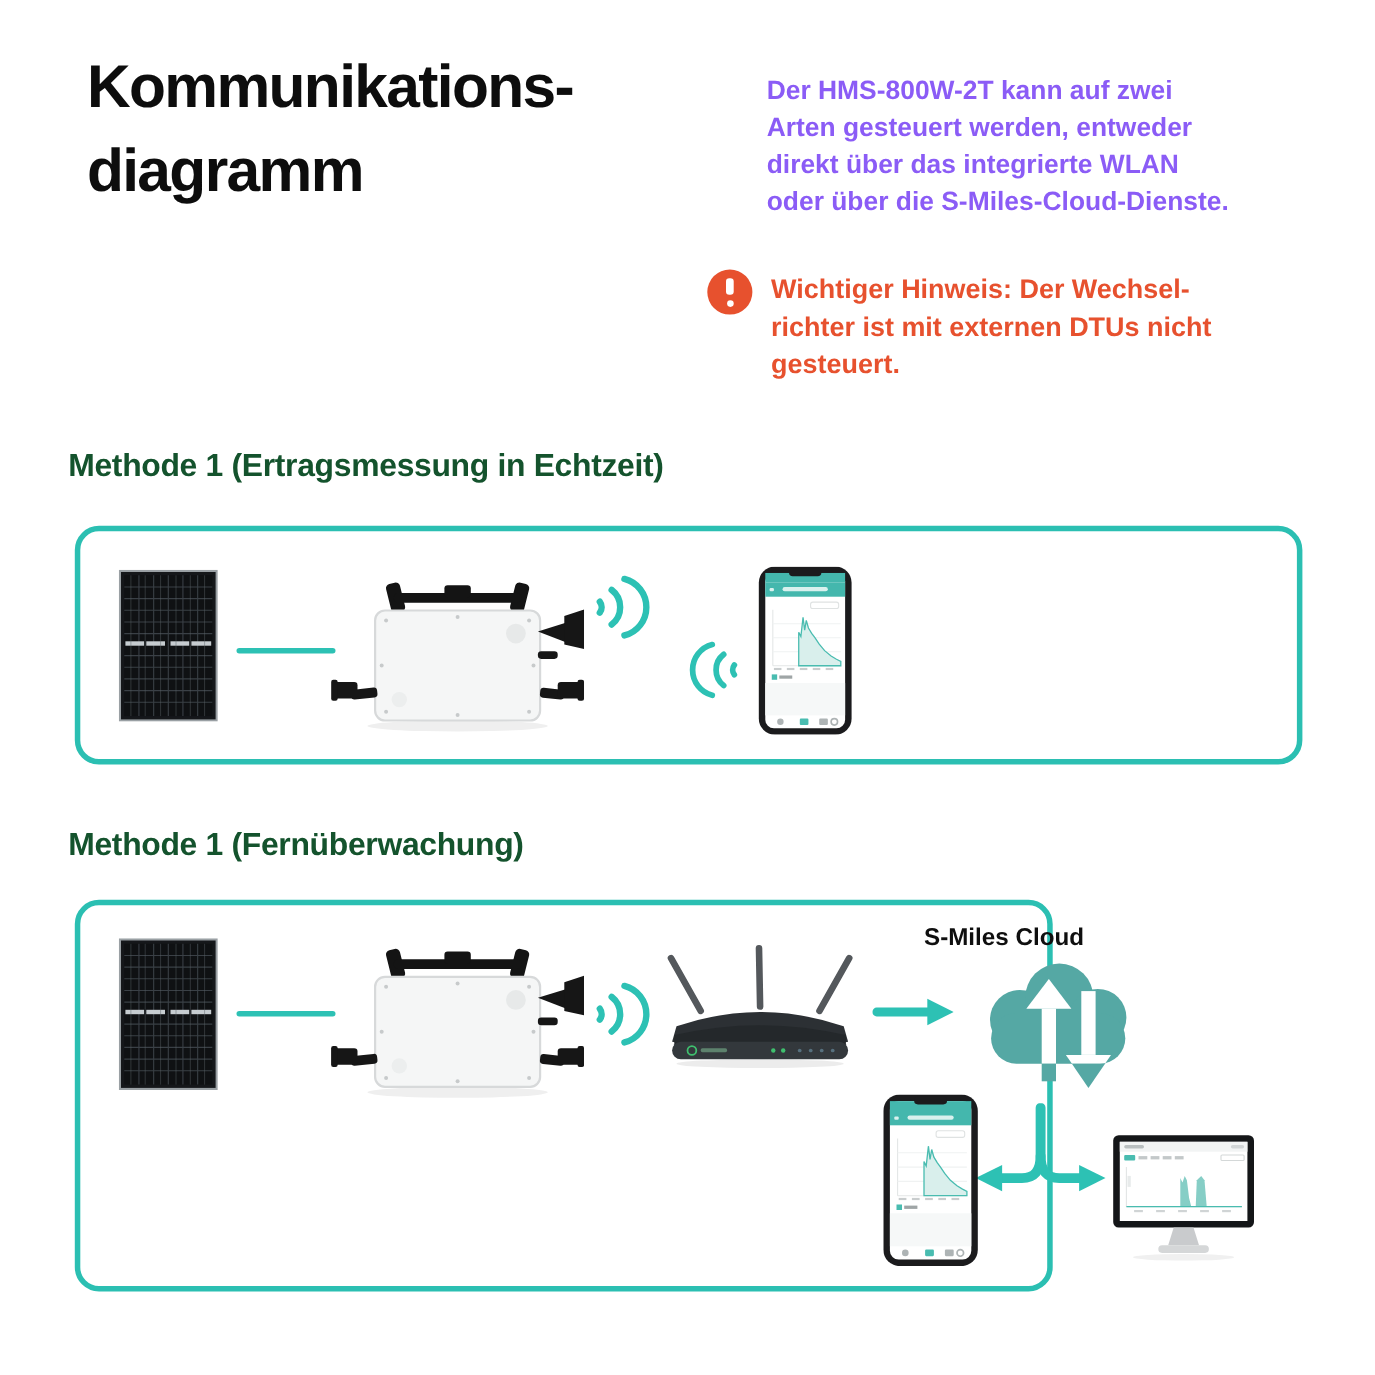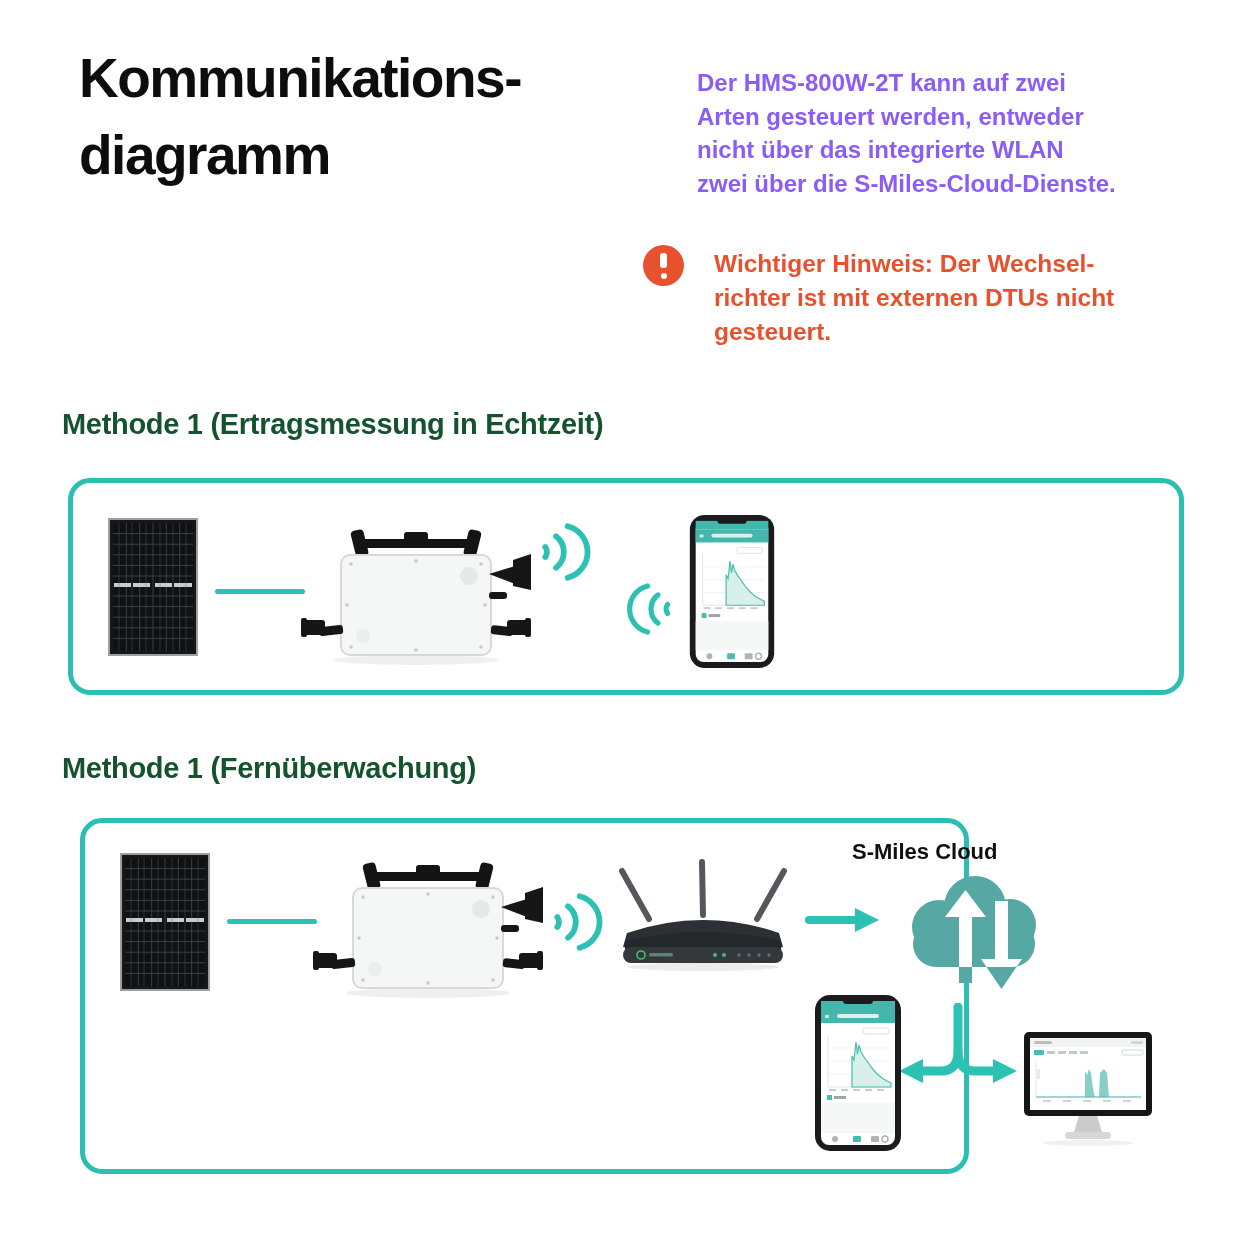--- a/index.html
+++ b/index.html
@@ -11,39 +11,39 @@
   .abs { position:absolute; }
 
   .page-title {
     left:62px; top:40px; font-size:55px; line-height:77px; font-weight:800;
     letter-spacing:-1.5px; color:#0d0d0d;margin-left:17px;
   }
   .intro {
     left:697px; top:66px; width:510px; font-size:24px; line-height:33.5px;
     font-weight:700; color:#8b5cf6;
   }
-  .warning { left:643px; top:245px; width:540px; display:flex; gap:30px; }
+  .warning { left:643px; top:245px; width:540px; display:flex; gap:17px; }
   .warning-icon {
     width:41px; height:41px; border-radius:50%; background:#E7512E; flex:0 0 41px;
     display:flex; align-items:center; justify-content:center;
   }
   .warning-bang { width:7px; height:26px; position:relative; }
   .warning-bang::before { content:""; position:absolute; left:0; top:0; width:7px; height:15px; background:#fff; border-radius:3px; }
   .warning-bang::after  { content:""; position:absolute; left:0.5px; bottom:0; width:6px; height:6px; background:#fff; border-radius:50%; }
   .warning-text { font-size:24.5px; line-height:34px; font-weight:700; color:#E7512E; padding-top:2px; }
 
   .method-heading { font-size:29px; font-weight:700; color:#14532d; letter-spacing:-0.3px; }
   .h-m1 { left:62px; top:408px; }
   .h-m2 { left:62px; top:752px; }
 
   .diagram-box {
     position:absolute; border:5px solid #2BBFB2; border-radius:22px; background:#ffffff;
   }
   .box-m1 { left:68px; top:478px; width:1116px; height:217px; }
-  .box-m2 { left:68px; top:818px; width:889px; height:356px;margin-left:12px; }
+  .box-m2 { left:68px; top:818px; width:889px; height:356px; }
 
   .connector {
     position:absolute; height:5px; background:#2DC1B4; border-radius:3px;
   }
   .cloud-label {
     position:absolute; left:742px; top:16px; width:400px; font-size:22px;
     font-weight:700; color:#0f0f0f; text-align:left; left:767px; width:230px;
   }
   svg { display:block; }
   .defs-holder { position:absolute; width:0; height:0; overflow:hidden; }
@@ -253,22 +253,22 @@
   </svg>
 
   <h1 class="abs page-title">
     <div>Kommunikations-</div>
     <div>diagramm</div>
   </h1>
 
   <div class="abs intro">
     <div>Der HMS-800W-2T kann auf zwei</div>
     <div>Arten gesteuert werden, entweder</div>
-    <div>nicht über das integrierte WLAN</div>
-    <div>zwei über die S-Miles-Cloud-Dienste.</div>
+    <div>direkt über das integrierte WLAN</div>
+    <div>oder über die S-Miles-Cloud-Dienste.</div>
   </div>
 
   <div class="abs warning">
     <div class="warning-icon">
       <span class="warning-bang"></span>
     </div>
     <div class="warning-text">
       <div>Wichtiger Hinweis: Der Wechsel-</div>
       <div>richter ist mit externen DTUs nicht</div>
       <div>gesteuert.</div>

